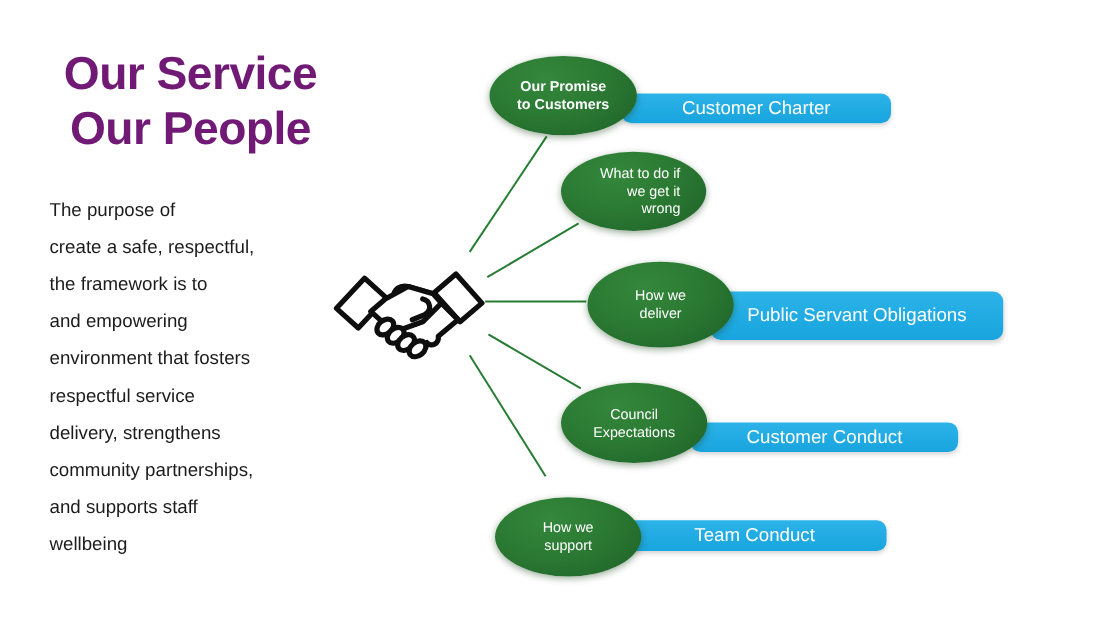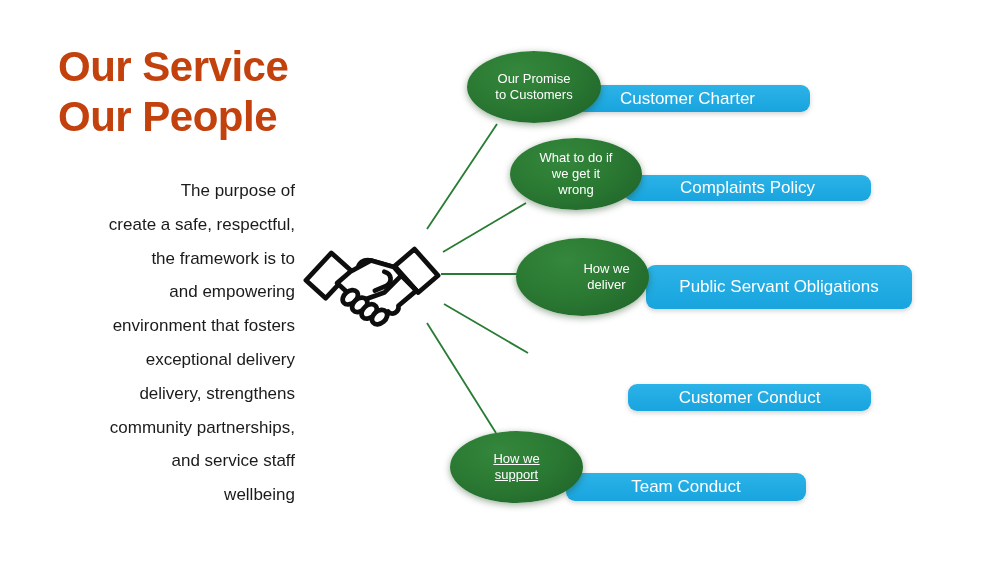--- a/index.html
+++ b/index.html
@@ -4,26 +4,26 @@
 <style>
   * { margin:0; padding:0; box-sizing:border-box; }
   html,body { background:#ffffff; }
   .canvas {
     position:relative; width:1003px; height:565px; background:#ffffff;
     font-family:"Liberation Sans", sans-serif; overflow:hidden;
   }
   
   .title {
     position:absolute; left:58px; top:42px;
-    font-size:42px; font-weight:bold; color:#c2410c;
-    line-height:50px; letter-spacing:-0.5px; white-space:nowrap;
+    font-size:42px; font-weight:bold; color:#701a75;
+    line-height:50px; letter-spacing:-0.5px; white-space:nowrap;text-align:center;
   }
   .intro {
     position:absolute; left:45px; top:174px; width:250px;
-    font-size:17px; color:#1b1b1b; line-height:33.8px;text-align:right;
+    font-size:17px; color:#1b1b1b; line-height:33.8px;
   }
   
   .connectors { position:absolute; left:0; top:0; width:1003px; height:565px; z-index:1; pointer-events:none; }
   
   .handshake { position:absolute; left:301px; top:234px; width:142px; height:102px; z-index:2; }
   
   .ellipse {
     position:absolute; z-index:4; border-radius:50%;
     background:radial-gradient(ellipse at 38% 28%, #35873d 0%, #2b7a33 45%, #1e6128 100%);
     color:#ffffff; display:flex; align-items:center; justify-content:center;
@@ -31,25 +31,25 @@
     box-shadow:0 2px 7px rgba(30,70,30,0.45);
   }
   .ellipse .etext { display:block; width:85px; }
   .bar {
     position:absolute; z-index:3; border-radius:9px;
     background:linear-gradient(180deg, #2cb3e8 0%, #18a4de 100%);
     color:#ffffff; display:flex; align-items:center; justify-content:center;
     font-size:17px; box-shadow:0 2px 5px rgba(0,0,0,0.18);
     cursor:pointer; white-space:nowrap;margin-top:16px;
   }
-  .e1{left:467px;top:51px;width:134px;height:72px;}
-  .e2{left:510px;top:138px;width:132px;height:72px;}
-  .e3{left:516px;top:238px;width:133px;height:78px;justify-content:flex-end;}
+  .e1{left:445px;top:51px;width:134px;height:72px;font-weight:bold;}
+  .e2{left:510px;top:138px;width:132px;height:72px;text-align:right;}
+  .e3{left:534px;top:238px;width:133px;height:78px;}
   .e4{left:510px;top:348px;width:133px;height:73px;}
-  .e5{left:450px;top:431px;width:133px;height:72px;text-decoration:underline;}
+  .e5{left:450px;top:452px;width:133px;height:72px;}
   .b1{left:565px;top:69px;width:245px;height:27px;}
   .b2{left:624px;top:159px;width:247px;height:26px;}
   .b3{left:646px;top:249px;width:266px;height:44px;}
   .b4{left:628px;top:368px;width:243px;height:27px;text-align:right;}
   .b5{left:566px;top:457px;width:240px;height:28px;}
 </style>
 </head>
 <body>
 
 <div class="canvas">
@@ -68,24 +68,24 @@
     <div>Our Service</div>
     <div>Our People</div>
   </div>
 
   <div class="intro">
     <div>The purpose of</div>
     <div>create a safe, respectful,</div>
     <div>the framework is to</div>
     <div>and empowering</div>
     <div>environment that fosters</div>
-    <div>exceptional delivery</div>
+    <div>respectful service</div>
     <div>delivery, strengthens</div>
     <div>community partnerships,</div>
-    <div>and service staff</div>
+    <div>and supports staff</div>
     <div>wellbeing</div>
   </div>
 
   <div class="handshake">
     <svg viewBox="0 0 150 108" width="142" height="102" xmlns="http://www.w3.org/2000/svg">
       <g fill="#ffffff" stroke="#0e0e0e" stroke-width="5" stroke-linejoin="round" stroke-linecap="round">
         <path d="M145 44 L120 16 L99 34 L124 62 Z"></path>
         <path d="M122 60 L98 35 L74 28 C66 26 60 31 60 38 L70 44"></path>
         <path d="M5 49 L32 20 L53 39 L26 68 Z"></path>
         <path d="M52 40 L74 28 L98 35 L106 44 L88 62 L60 72 L38 52 Z"></path>
@@ -97,30 +97,32 @@
         <ellipse cx="83" cy="88" rx="9" ry="6.5" transform="rotate(-40 83 88)"></ellipse>
       </g>
     </svg>
   </div>
 
   <div class="bar b1">Customer Charter</div>
   <div class="ellipse e1">
     <span class="etext">Our Promise to Customers</span>
   </div>
 
-  <div class="bar b2">Complaints Policy</div>
   <div class="ellipse e2">
     <span class="etext">What to do if we get it wrong</span>
   </div>
 
   <div class="bar b3">Public Servant Obligations</div>
   <div class="ellipse e3">
     <span class="etext">How we deliver</span>
   </div>
 
   <div class="bar b4">Customer Conduct</div>
+  <div class="ellipse e4">
+    <span class="etext">Council Expectations</span>
+  </div>
 
   <div class="bar b5">Team Conduct</div>
   <div class="ellipse e5">
     <span class="etext">How we support</span>
   </div>
 
 </div>
 
 </body></html>

